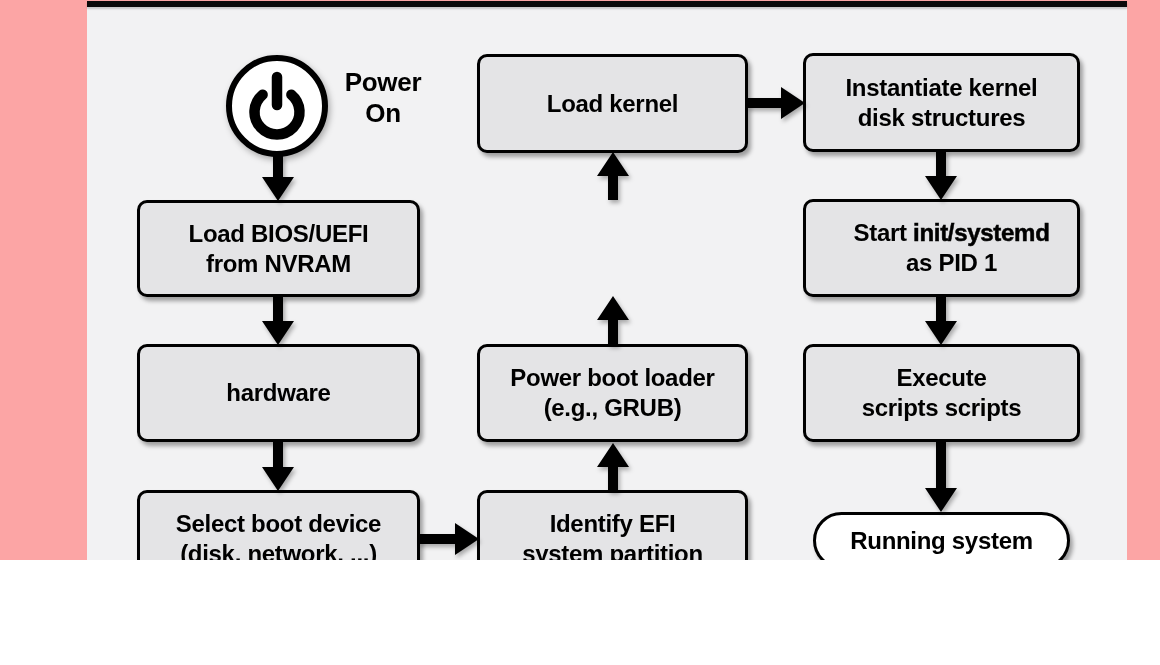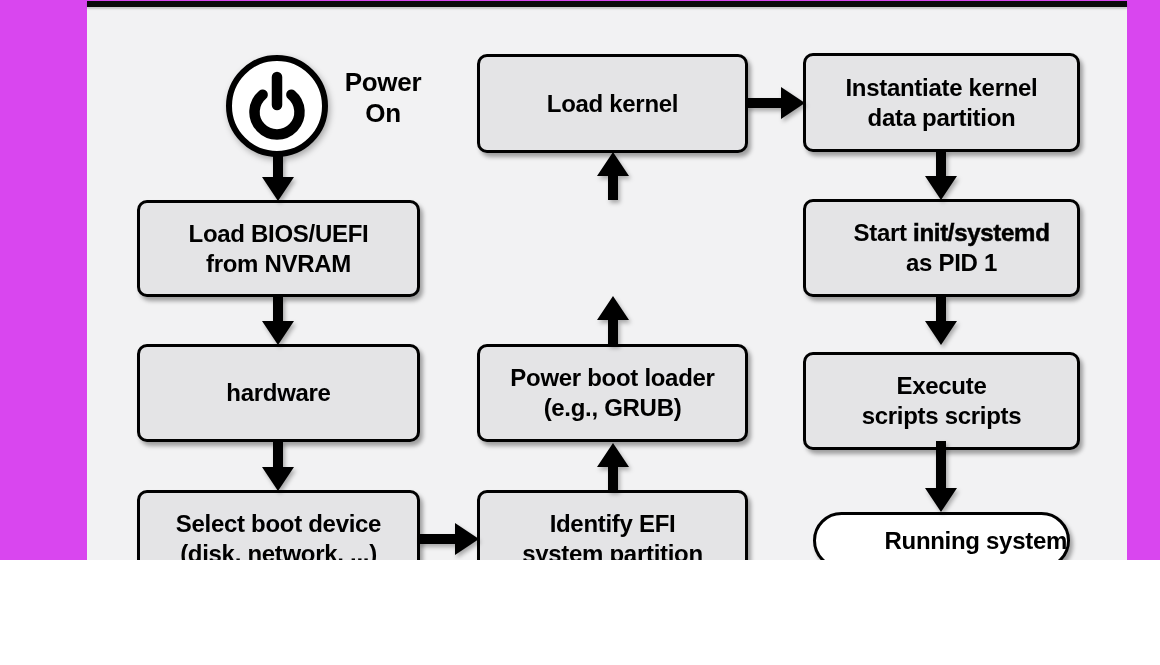--- a/index.html
+++ b/index.html
@@ -6,21 +6,21 @@
   html, body {
     margin: 0;
     padding: 0;
     background: #ffffff;
     font-family: "Liberation Sans", "DejaVu Sans", sans-serif;
   }
   .canvas {
     position: relative;
     width: 1160px;
     height: 560px;
-    background: #d946ef;
+    background: #fca5a5;
     overflow: hidden;
     text-decoration: underline;
   }
   .panel {
     position: absolute;
     left: 87px;
     top: 7px;
     width: 1040px;
     height: 630px;
     background: var(--c-panel_bg, #f2f2f3);
@@ -49,21 +49,20 @@
     color: #000;
     font-weight: bold;
     font-size: 24px;
     line-height: 30px;
     letter-spacing: -0.3px;
     box-sizing: border-box;
   }
   .terminal {
     border-radius: 30px;
     background: var(--c-terminal_fill, #ffffff);
-    align-items: flex-end;
   }
   .line { display: block; }
   .heavy { -webkit-text-stroke: 0.5px #000; }
 
   .arr {
     position: absolute;
     filter: drop-shadow(2px 3px 2px rgba(0,0,0,0.30));
   }
   .arr polygon { fill: var(--c-arrow, #000000); }
   .power-svg {
@@ -123,27 +122,27 @@
     <span class="line">Power boot loader</span>
     <span class="line">(e.g., GRUB)</span>
   </div>
   <div class="node" style="left:477px; top:490px; width:271px; height:98px;align-items:center;">
     <span class="line">Identify EFI</span>
     <span class="line">system partition</span>
   </div>
 
   <div class="node" style="left:803px; top:53px; width:277px; height:99px;">
     <span class="line">Instantiate kernel</span>
-    <span class="line">data partition</span>
+    <span class="line">disk structures</span>
   </div>
   <div class="node" style="left:803px; top:199px; width:277px; height:98px;padding-left:20px;">
     <span class="line"><span>Start </span><span class="heavy">init/systemd</span></span>
     <span class="line">as PID 1</span>
   </div>
-  <div class="node" style="left:803px; top:344px; width:277px; height:98px;margin-top:8px;">
+  <div class="node" style="left:803px; top:344px; width:277px; height:98px;">
     <span class="line">Execute</span>
     <span class="line">scripts scripts</span>
   </div>
   <div class="node terminal" style="left:813px; top:512px; width:257px; height:57px;">
     <span class="line">Running system</span>
   </div>
 
   <svg class="arr" style="left:261px; top:155px;" width="34" height="46">
     <polygon points="12,0 22,0 22,22 33,22 17,46 1,22 12,22"></polygon>
   </svg>

